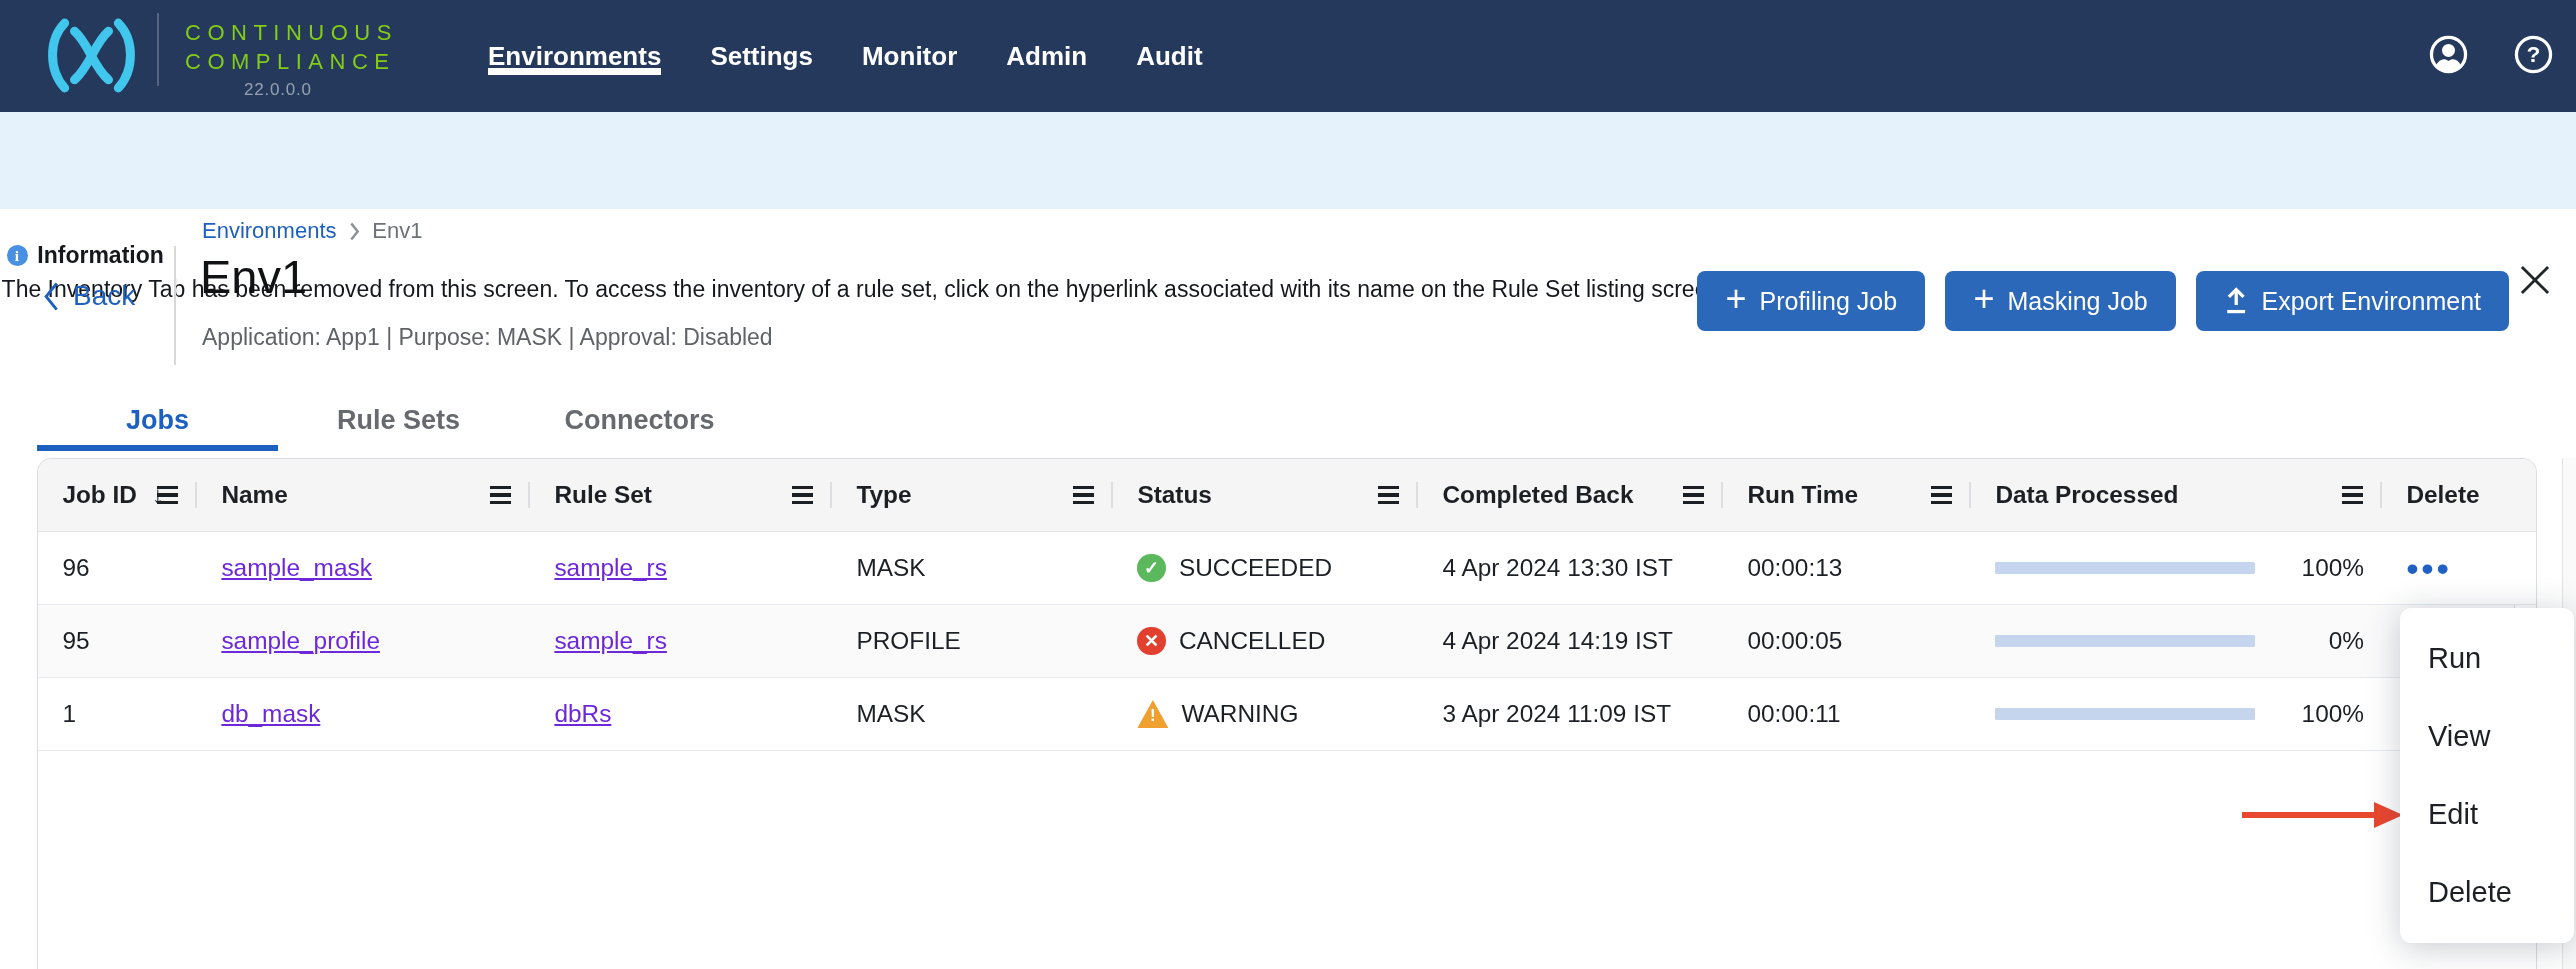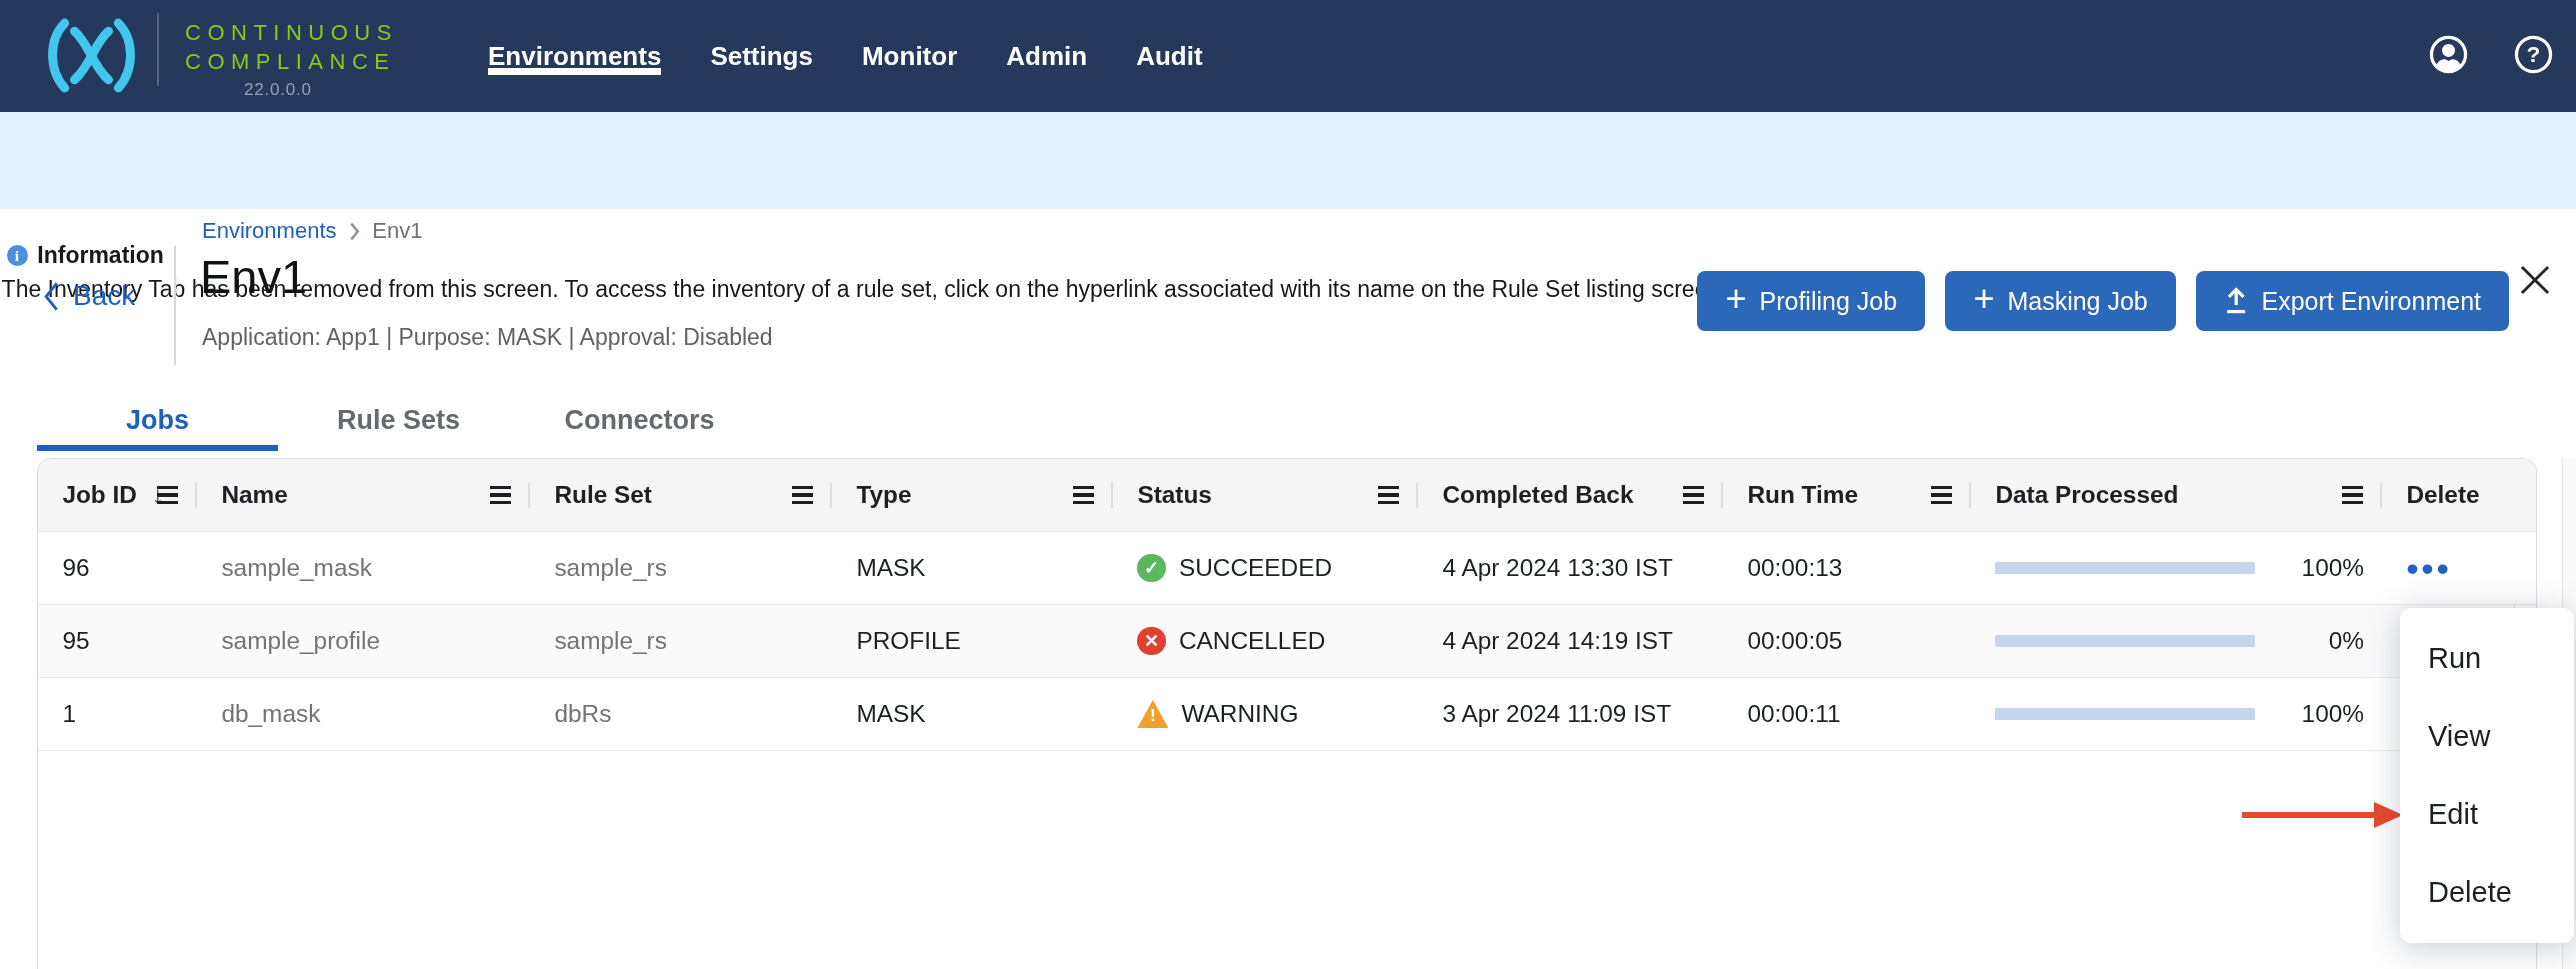--- a/index.html
+++ b/index.html
@@ -56,21 +56,21 @@
   .th { position:relative; display:flex; align-items:center; padding-left:24.4px; gap:14.6px;
         font-size:24.4px; font-weight:700; color:#1C2025; }
   .th:not(:last-child)::after { content:""; position:absolute; right:0; top:23px; bottom:23px; width:1.6px; background:#DCDEE2; }
   .sort-arrow { font-size:24.4px; font-weight:400; cursor:pointer; }
   .col-menu-icon { position:absolute; right:19.5px; display:flex; flex-direction:column; gap:4.1px; cursor:pointer; }
   .col-menu-icon i { display:block; width:20.3px; height:3.3px; background:#1C2025; }
   .tbody { position:relative; }
   .tr { display:flex; height:73px; border-bottom:1.6px solid #E6EAF0; background:#fff; }
   .tr.alt { background:#FAFAFB; }
   .td { display:flex; align-items:center; padding-left:24.4px; font-size:24.4px; color:#1C2025; }
-  .cell-link { color:#737373; cursor:pointer; }
+  .cell-link { color:#6d28d9; text-decoration:underline; cursor:pointer; }
   .status-icon { width:28.5px; height:28.5px; margin-right:13px; flex:0 0 auto; display:flex; align-items:center; justify-content:center; }
   .st-circle { border-radius:50%; color:#fff; font-size:18px; font-weight:700; }
   .st-success { background:#5CB85C; }
   .st-cancelled { background:#E2402E; }
   .st-warning { width:31px; height:28px; background:#F0A02F; clip-path:polygon(50% 0, 100% 100%, 0 100%);
                 color:#fff; font-size:17px; font-weight:700; align-items:flex-end; padding-bottom:1.6px; }
   .progress-track { width:260px; height:12.2px; background:#C5D5ED; border-radius:1.6px; overflow:hidden; }
   .progress-fill { height:100%; background:#2D62B2; }
   .progress-label { margin-left:auto; padding-right:18px; }
   .dots-button { color:#2160C4; font-size:34px; letter-spacing:3.3px; font-weight:700; cursor:pointer; line-height:0.5; }

